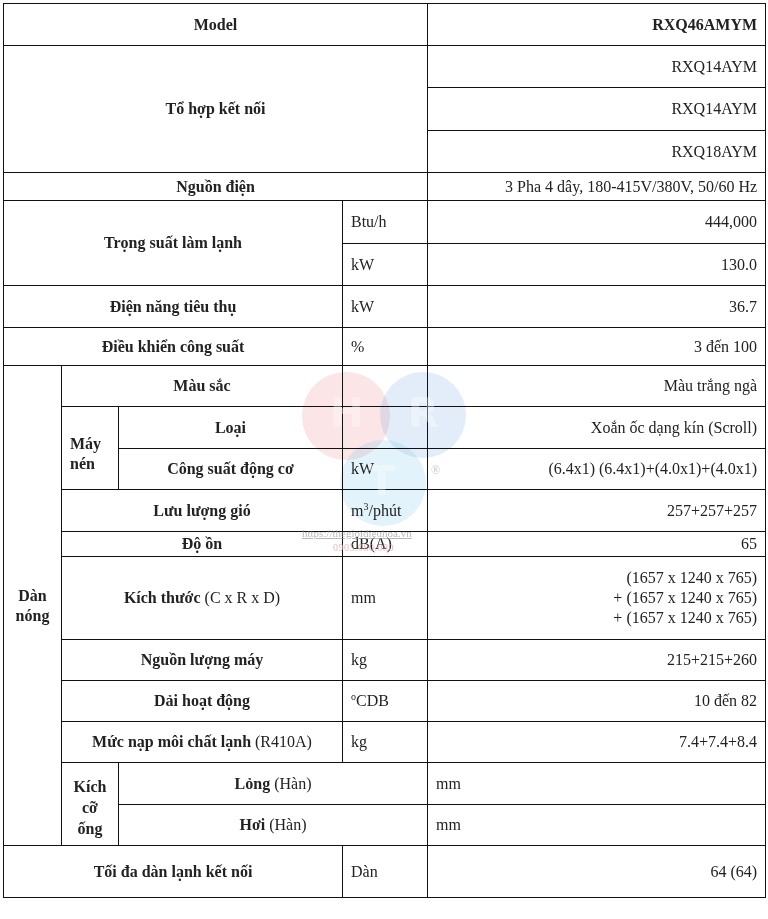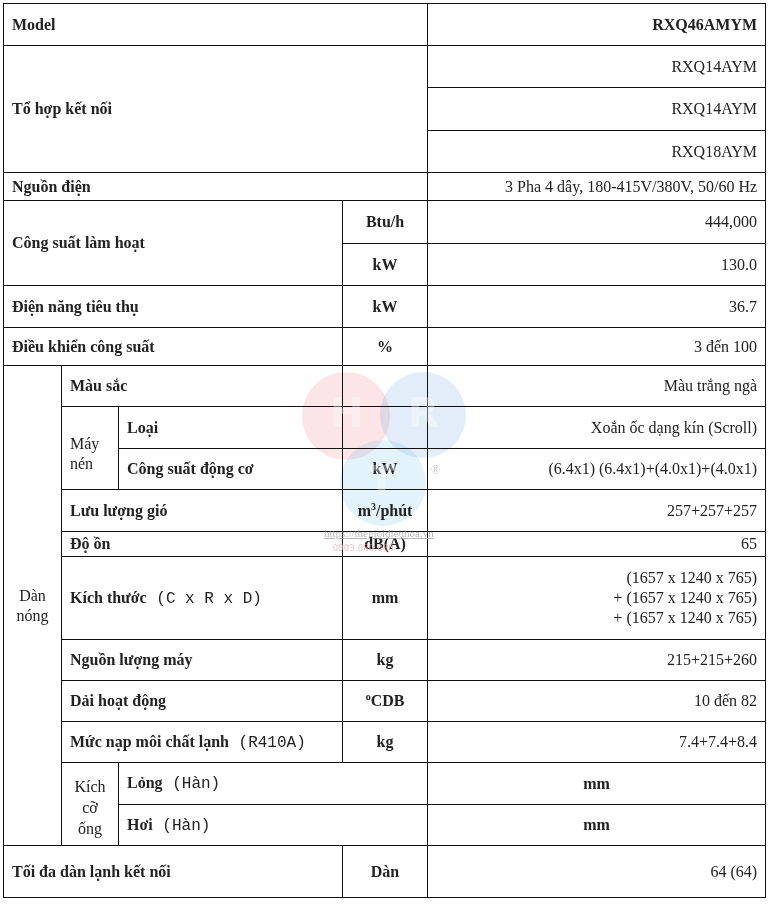--- a/index.html
+++ b/index.html
@@ -1,35 +1,35 @@
 <!DOCTYPE html>
 <html><head>
 <meta charset="utf-8">
 <style>
   html, body { margin: 0; padding: 0; background: #ffffff; }
   body { width: 768px; height: 919px; position: relative; overflow: hidden;
          font-family: "Liberation Serif", "DejaVu Serif", serif; color: #222222; }
   table.spec { position: absolute; left: 3px; top: 3px; border-collapse: collapse;
                table-layout: fixed; width: 762px; font-size: 16px; }
   table.spec td { border: 1.5px solid #111111; padding: 0 8px; vertical-align: middle; line-height: 20px; }
-  td.lbl { font-weight: bold; text-align: left; }
-  td.unit { font-weight: bold; text-align: center; padding: 0 2px; }
+  td.lbl { font-weight: bold; text-align: center; }
+  td.unit { font-weight: normal; padding: 0 2px; }
   td.val { text-align: right; }
   td.val.bold { font-weight: bold; }
-  td.grp { font-weight: normal; text-align: center; vertical-align: top; padding: 0 4px; }
+  td.grp { font-weight: bold; text-align: center; vertical-align: top; padding: 0 4px; }
   td.grp.mid { vertical-align: middle; }
   td.grp.top2 { padding-top: 12px; }
-  .normal { font-weight: normal; font-family: Liberation Mono, monospace; }
+  .normal { font-weight: normal; }
   .ml { display: block; }
   sup { font-size: 10px; line-height: 0; }
   .wm { position: absolute; pointer-events: none; }
   .wm-c { border-radius: 50%; opacity: 0.16; }
   .wm-letter { position: absolute; color: #ffffff; font-family: "DejaVu Sans", sans-serif;
                font-weight: bold; font-size: 40px; opacity: 0.85; }
-  .wm-url { position: absolute; left: 324px; top: 527px; font-size: 11px; color: #9a9a9a;
+  .wm-url { position: absolute; left: 302px; top: 527px; font-size: 11px; color: #9a9a9a;
             text-decoration: underline; opacity: 0.7; pointer-events: none; }
   .wm-phone { position: absolute; left: 333px; top: 542px; font-size: 10px; color: #e4a3a8;
               opacity: 0.75; pointer-events: none; letter-spacing: 0.5px; }
   .wm-reg { position: absolute; left: 431px; top: 463px; font-size: 12px; color: #c9c9c9;
             pointer-events: none; }
 </style>
 </head>
 <body>
 
 <div class="wm wm-c" style="left:302px;top:372px;width:88px;height:88px;background:#e8606a;"></div>
@@ -61,21 +61,21 @@
     <tr style="height:42px">
       <td class="val">RXQ18AYM</td>
     </tr>
 
     <tr style="height:28px">
       <td class="lbl" colspan="4">Nguồn điện</td>
       <td class="val">3 Pha 4 dây, 180-415V/380V, 50/60 Hz</td>
     </tr>
 
     <tr style="height:43px">
-      <td class="lbl" colspan="3" rowspan="2">Công suất làm hoạt</td>
+      <td class="lbl" colspan="3" rowspan="2">Trọng suất làm lạnh</td>
       <td class="unit">Btu/h</td>
       <td class="val">444,000</td>
     </tr>
     <tr style="height:42px">
       <td class="unit">kW</td>
       <td class="val">130.0</td>
     </tr>
 
     <tr style="height:42px">
       <td class="lbl" colspan="3">Điện năng tiêu thụ</td>

